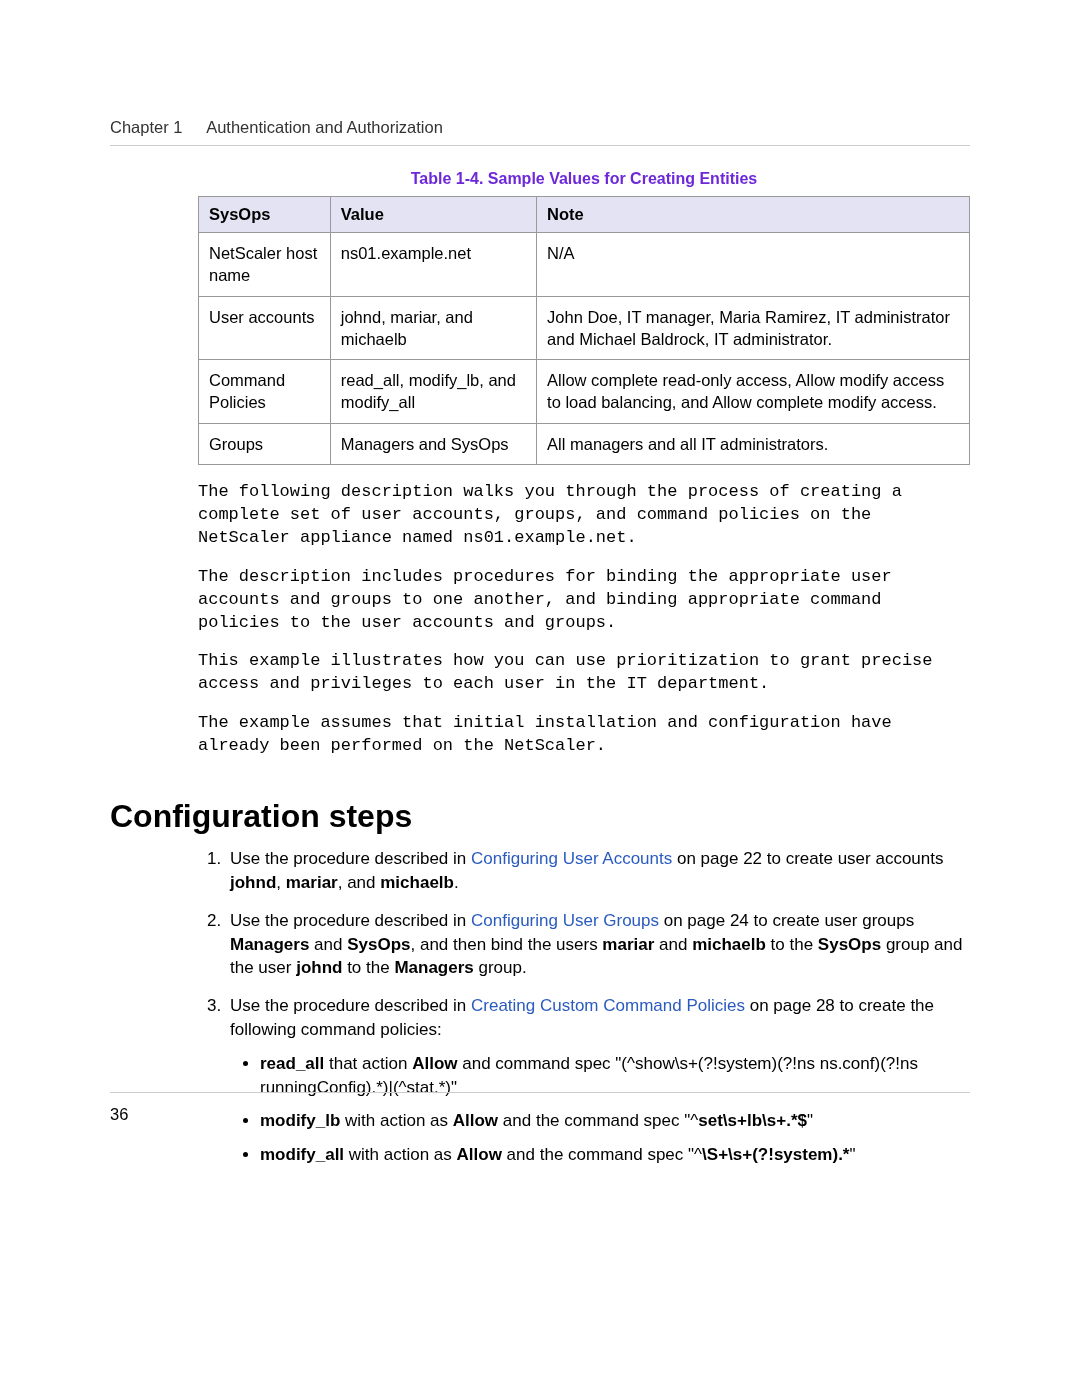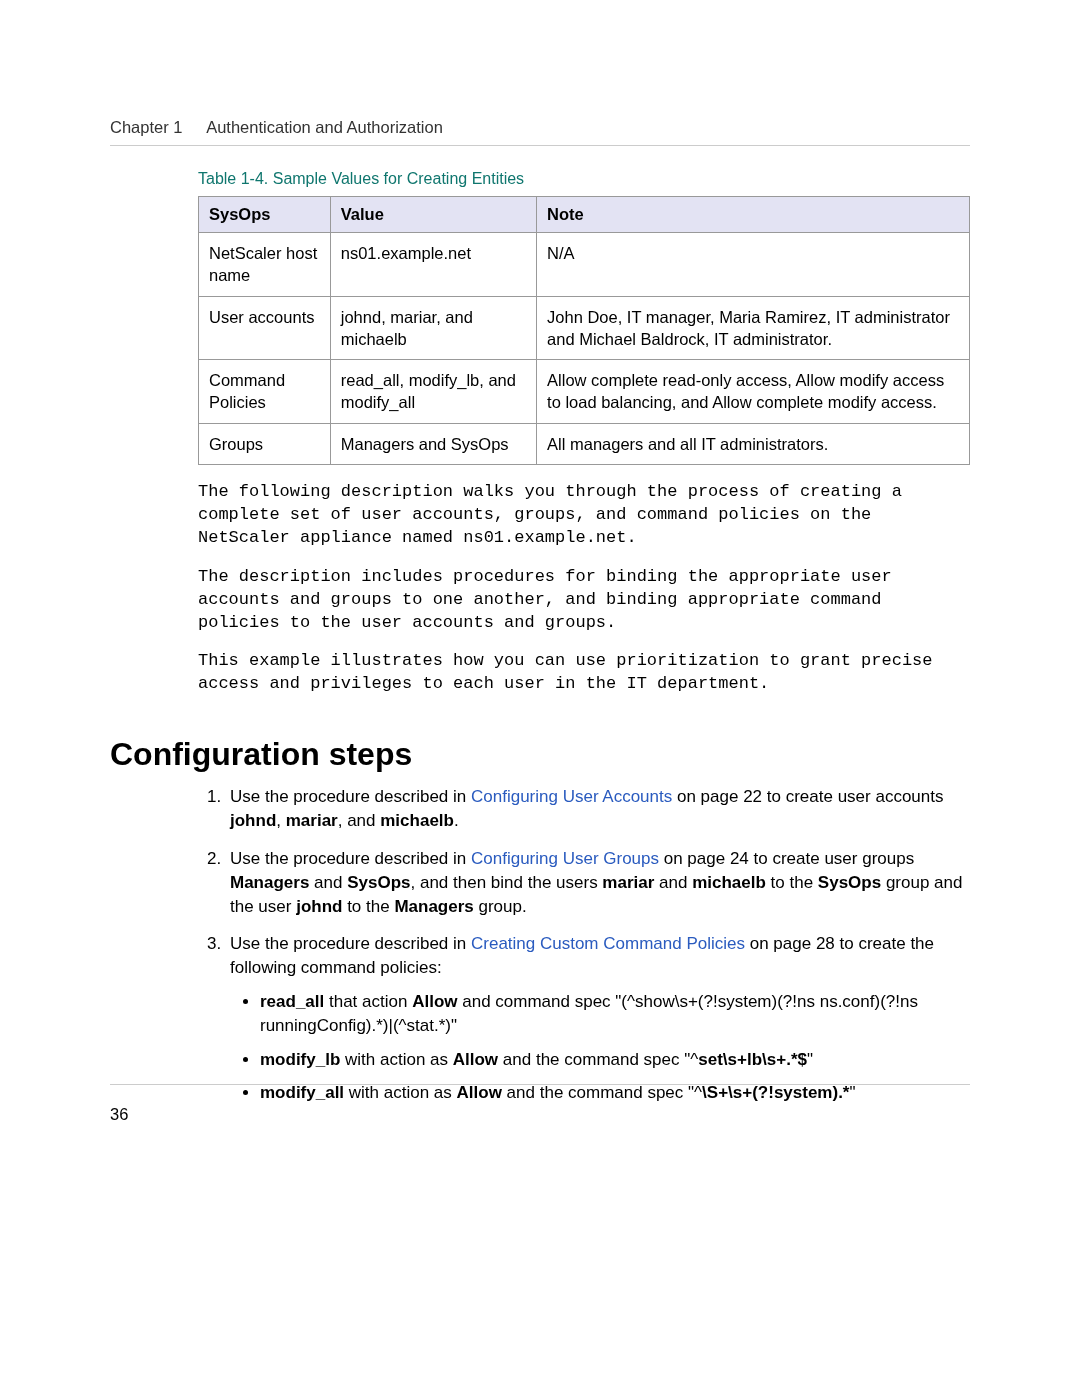--- a/index.html
+++ b/index.html
@@ -22,24 +22,25 @@
     padding-bottom: 8px;
     margin-bottom: 24px;
     font-size: 16.5px;
     color: #333;
   }
   .header-chapter { margin-right: 20px; }
   .content-block {
     margin-left: 88px;
   }
   .table-caption {
-    font-weight: normal;
+    font-weight: bold;
     font-size: 16px;
     margin-bottom: 8px;
-    color: #0f766e;
+    color: #6d28d9;
+    text-align: center;
   }
   table.entities {
     width: 100%;
     border-collapse: collapse;
     font-size: 16.5px;
   }
   table.entities th {
     background: #e3e3f3;
     border: 1px solid #999;
     text-align: left;
@@ -87,21 +88,21 @@
     margin-bottom: 10px;
   }
   .link { color: #2a5bbf; }
   .b { font-weight: bold; }
   .footer {
     position: absolute;
     left: 110px;
     right: 110px;
     bottom: 54px;
     border-top: 1px solid #ccc;
-    padding-top: 20px;
+    padding-top: 12px;
     font-size: 16.5px;
     color: #000;
   }
 </style>
 </head>
 <body>
 
 <div class="page">
 
   <div class="header-line">
@@ -140,20 +141,21 @@
           <td>Groups</td>
           <td>Managers and SysOps</td>
           <td>All managers and all IT administrators.</td>
         </tr>
       </tbody>
     </table>
 
     <p class="para">The following description walks you through the process of creating a complete set of user accounts, groups, and command policies on the NetScaler appliance named ns01.example.net.</p>
     <p class="para">The description includes procedures for binding the appropriate user accounts and groups to one another, and binding appropriate command policies to the user accounts and groups.</p>
     <p class="para">This example illustrates how you can use prioritization to grant precise access and privileges to each user in the IT department.</p>
+    <p class="para">The example assumes that initial installation and configuration have already been performed on the NetScaler.</p>
   </div>
 
   <h2 class="section">Configuration steps</h2>
 
   <ol class="steps">
     <li>
       <span>Use the procedure described in  </span><span class="link">Configuring User Accounts</span><span> on page 22 to create user accounts </span><span class="b">johnd</span><span>, </span><span class="b">mariar</span><span>, and </span><span class="b">michaelb</span><span>.</span>
     </li>
     <li>
       <span>Use the procedure described in </span><span class="link">Configuring User Groups</span><span> on page 24 to create user groups </span><span class="b">Managers</span><span> and </span><span class="b">SysOps</span><span>, and then bind the users </span><span class="b">mariar</span><span> and </span><span class="b">michaelb</span><span> to the </span><span class="b">SysOps</span><span> group and the user </span><span class="b">johnd</span><span> to the </span><span class="b">Managers</span><span> group.</span>

